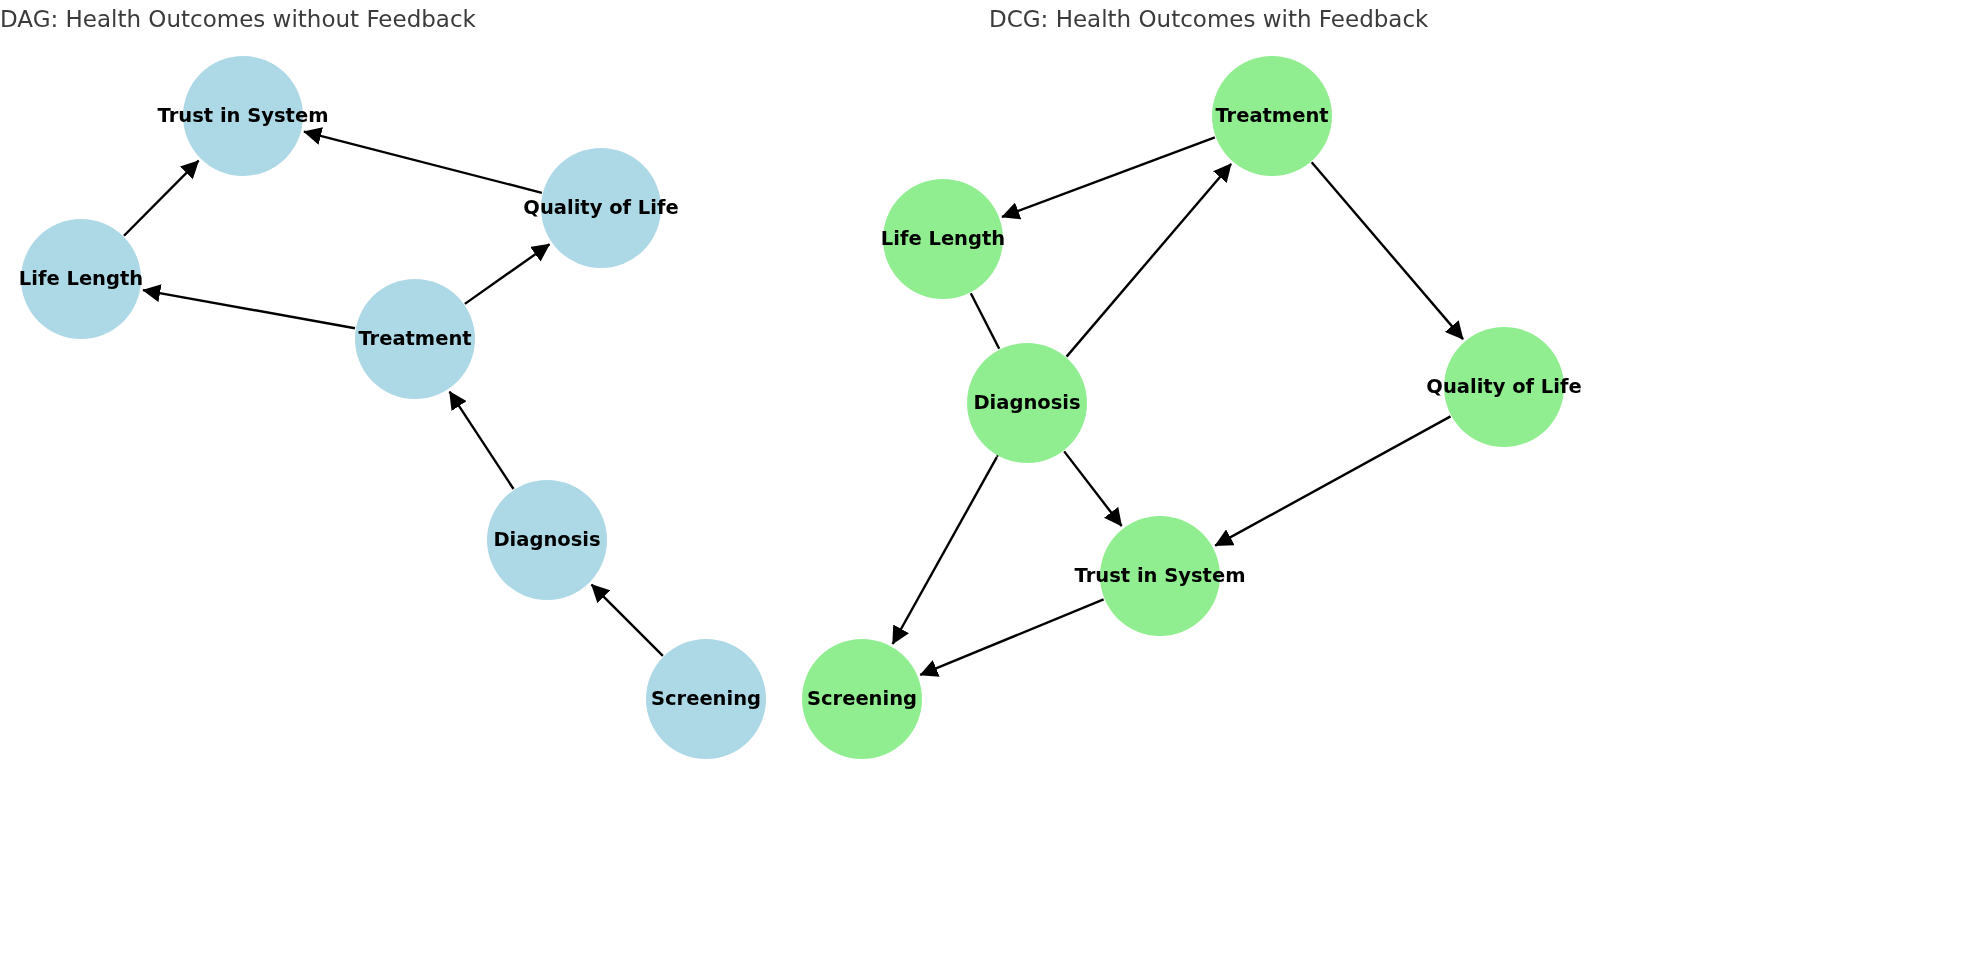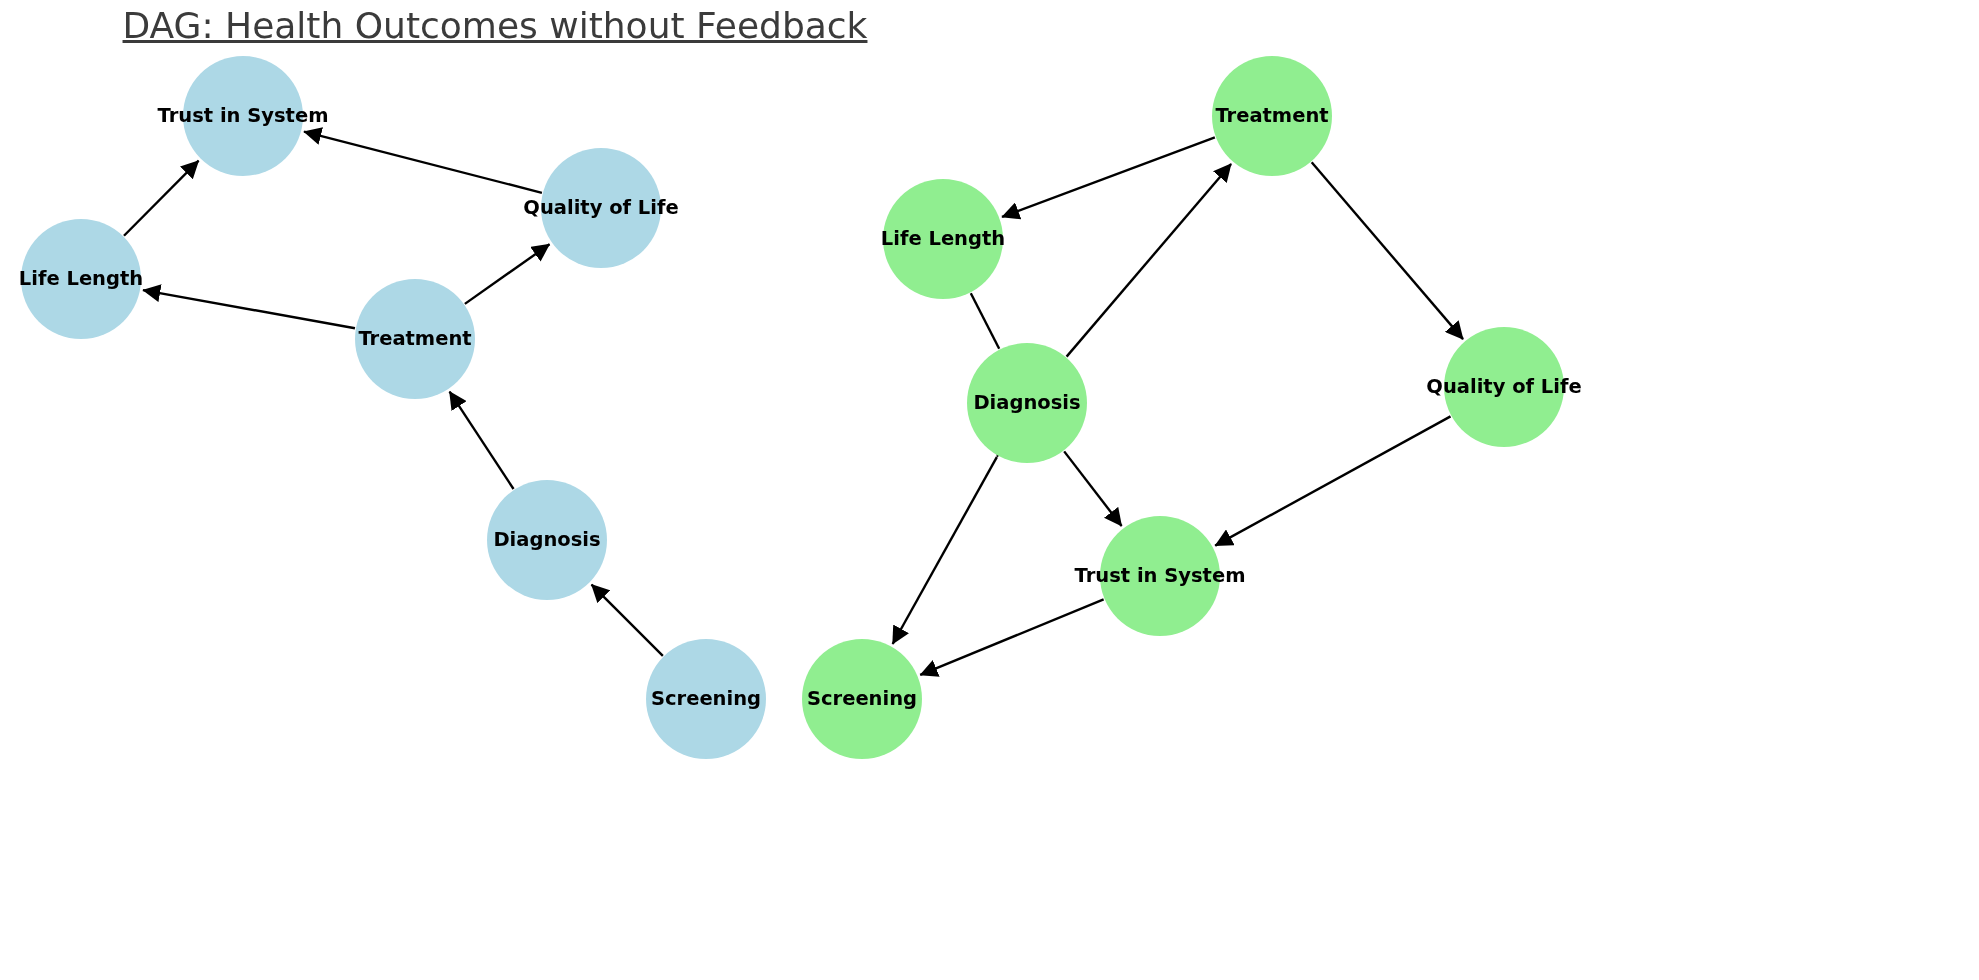--- a/index.html
+++ b/index.html
@@ -26,28 +26,26 @@
     height: 980px;
     overflow: visible;
   }
   #panel-left  { left: 0px;   width: 990px; }
   #panel-right { left: 989px; width: 990px; }
 
   .panel-title {
     position: absolute;
     top: 8px;
     width: 100%;
-    text-align: center;
-    font-size: 36px;
+    font-size: 23px;
     font-weight: 400;
     color: #3b3b3b;
     letter-spacing: 0px;
     white-space: nowrap;
     line-height: 1.0;
-    text-decoration: underline;
   }
 
   .edges-layer {
     position: absolute;
     left: 0;
     top: 0;
     width: 990px;
     height: 980px;
     overflow: visible;
   }
@@ -109,20 +107,21 @@
         <div class="node" style="left: 487px; top: 480px; width: 120px; height: 120px; background: rgb(173, 216, 230);">
           <span class="node-label">Diagnosis</span>
         </div>
         <div class="node" style="left: 646px; top: 639px; width: 120px; height: 120px; background: rgb(173, 216, 230);">
           <span class="node-label">Screening</span>
         </div>
       </div>
   </div>
 
   <div class="panel" id="panel-right">
+    <div class="panel-title">DCG: Health Outcomes with Feedback</div>
     <svg class="edges-layer" id="edges-right" width="990" height="980" viewBox="0 0 990 980">
         <defs>
           <marker id="arrow-end-1" viewBox="0 0 10 10" refX="9.6" refY="5" markerWidth="7.5" markerHeight="7.5" orient="auto-start-reverse" markerUnits="strokeWidth">
             <path d="M 0 0 L 10 5 L 0 10 z" fill="#000000"></path>
           </marker>
           <marker id="arrow-start-1" viewBox="0 0 10 10" refX="0.4" refY="5" markerWidth="7.5" markerHeight="7.5" orient="auto-start-reverse" markerUnits="strokeWidth">
             <path d="M 10 0 L 0 5 L 10 10 z" fill="#000000"></path>
           </marker>
         </defs>
         <line x1="225.86253732517025" y1="137.3614222158178" x2="13.010822106791395" y2="216.9382032853029" stroke="#000000" stroke-width="2.4" stroke-linecap="butt" marker-end="url(#arrow-end-1)"></line>

